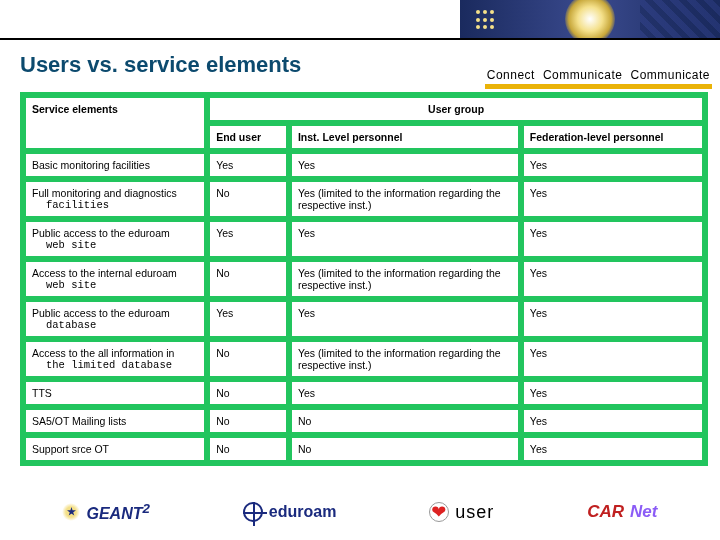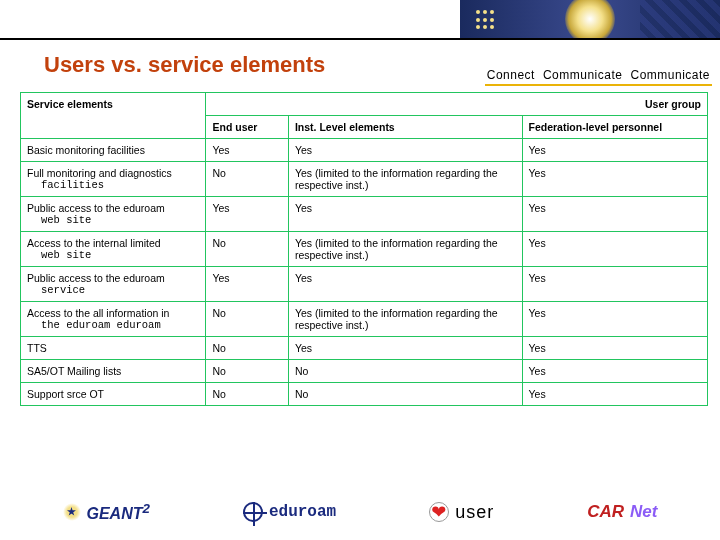--- a/index.html
+++ b/index.html
@@ -36,58 +36,58 @@
     background: repeating-linear-gradient(45deg, #2a3a7e 0 6px, #1a2a5e 6px 12px);
     opacity: 0.6;
   }
   .top-rule {
     position: absolute;
     top: 38px; left: 0; right: 0;
     height: 2px; background: #000;
   }
   .title {
     position: absolute;
-    top: 52px; left: 44px;
+    top: 52px; left: 20px;
     font-size: 22px;
     font-weight: bold;
-    color: #c2410c;
+    color: #0c4a6e;
   }
   .tagline {
     position: absolute;
     top: 68px; right: 8px;
     font-size: 12px;
     color: #000;
     letter-spacing: 0.5px;
-    border-bottom: 2px solid #eab308;
+    border-bottom: 5px solid #eab308;
     padding: 0 2px 2px 2px;
     display: flex; gap: 8px;
   }
   .table-wrap {
     position: absolute;
     top: 92px; left: 20px; right: 12px;
   }
   table {
     width: 100%;
     border-collapse: collapse;
     font-size: 10.5px;
   }
   th, td {
-    border: 1px solid #22c55e;
+    border: 6px solid #22c55e;
     padding: 5px 6px;
     text-align: left;
     vertical-align: top;
   }
   th { font-weight: bold; }
   .service-col { width: 27%; }
   .end-col { width: 12%; }
   .inst-col { width: 34%; }
   .fed-col { width: 27%; }
   .row-label { padding-left: 6px; }
   .row-label .indent { display: block; padding-left: 14px; font-family: Liberation Mono, monospace; }
-  .center-head { text-align: right; }
+  .center-head { text-align: center; }
   .footer {
     position: absolute;
     bottom: 6px; left: 0; right: 0;
     height: 44px;
     display: flex;
     align-items: center;
     justify-content: space-around;
     padding: 0 16px;
   }
   .logo {
@@ -95,21 +95,21 @@
     font-weight: bold;
     font-style: italic;
   }
   .logo-geant { color: #1a2a7e; font-size: 16px; }
   .logo-geant .star {
     width: 18px; height: 18px; display:inline-flex; align-items:center; justify-content:center;
     background: radial-gradient(circle, #f4e08a 40%, rgba(0,0,0,0) 70%);
     border-radius: 50%;
     color: #1a2a7e; font-style: normal; font-size: 10px;
   }
-  .logo-eduroam { color: #1a2a7e; font-size: 16px; font-style: normal; font-weight: bold; font-family: Liberation Mono, monospace; }
+  .logo-eduroam { color: #1a2a7e; font-size: 16px; font-style: normal; font-weight: bold; }
   .logo-eduroam .globe {
     width: 20px; height: 20px; border: 2px solid #1a2a7e; border-radius: 50%;
     position: relative;
   }
   .logo-eduroam .globe::before {
     content:""; position:absolute; left:8px; top:-2px; width:2px; height:24px; background:#1a2a7e;
   }
   .logo-eduroam .globe::after {
     content:""; position:absolute; top:8px; left:-2px; height:2px; width:24px; background:#1a2a7e;
   }
@@ -152,21 +152,21 @@
 
 <div class="table-wrap">
   <table>
     <thead>
       <tr>
         <th rowspan="2" class="service-col">Service elements</th>
         <th colspan="3" class="center-head">User group</th>
       </tr>
       <tr>
         <th class="end-col">End user</th>
-        <th class="inst-col">Inst. Level elements</th>
+        <th class="inst-col">Inst. Level personnel</th>
         <th class="fed-col">Federation-level personnel</th>
       </tr>
     </thead>
     <tbody id="tbody">
         <tr>
           <td class="row-label"><span>Basic monitoring facilities</span></td>
           <td>Yes</td>
           <td>Yes</td>
           <td>Yes</td>
         </tr>
@@ -176,33 +176,33 @@
           <td>Yes (limited to the information regarding the respective inst.)</td>
           <td>Yes</td>
         </tr>
         <tr>
           <td class="row-label"><span>Public access to the eduroam</span><span class="indent">web site</span></td>
           <td>Yes</td>
           <td>Yes</td>
           <td>Yes</td>
         </tr>
         <tr>
-          <td class="row-label"><span>Access to the internal limited</span><span class="indent">web site</span></td>
+          <td class="row-label"><span>Access to the internal eduroam</span><span class="indent">web site</span></td>
           <td>No</td>
           <td>Yes (limited to the information regarding the respective inst.)</td>
           <td>Yes</td>
         </tr>
         <tr>
-          <td class="row-label"><span>Public access to the eduroam</span><span class="indent">service</span></td>
-          <td>Yes</td>
-          <td>Yes</td>
-          <td>Yes</td>
-        </tr>
-        <tr>
-          <td class="row-label"><span>Access to the all information in</span><span class="indent">the eduroam eduroam</span></td>
+          <td class="row-label"><span>Public access to the eduroam</span><span class="indent">database</span></td>
+          <td>Yes</td>
+          <td>Yes</td>
+          <td>Yes</td>
+        </tr>
+        <tr>
+          <td class="row-label"><span>Access to the all information in</span><span class="indent">the limited database</span></td>
           <td>No</td>
           <td>Yes (limited to the information regarding the respective inst.)</td>
           <td>Yes</td>
         </tr>
         <tr>
           <td class="row-label"><span>TTS</span></td>
           <td>No</td>
           <td>Yes</td>
           <td>Yes</td>
         </tr>

